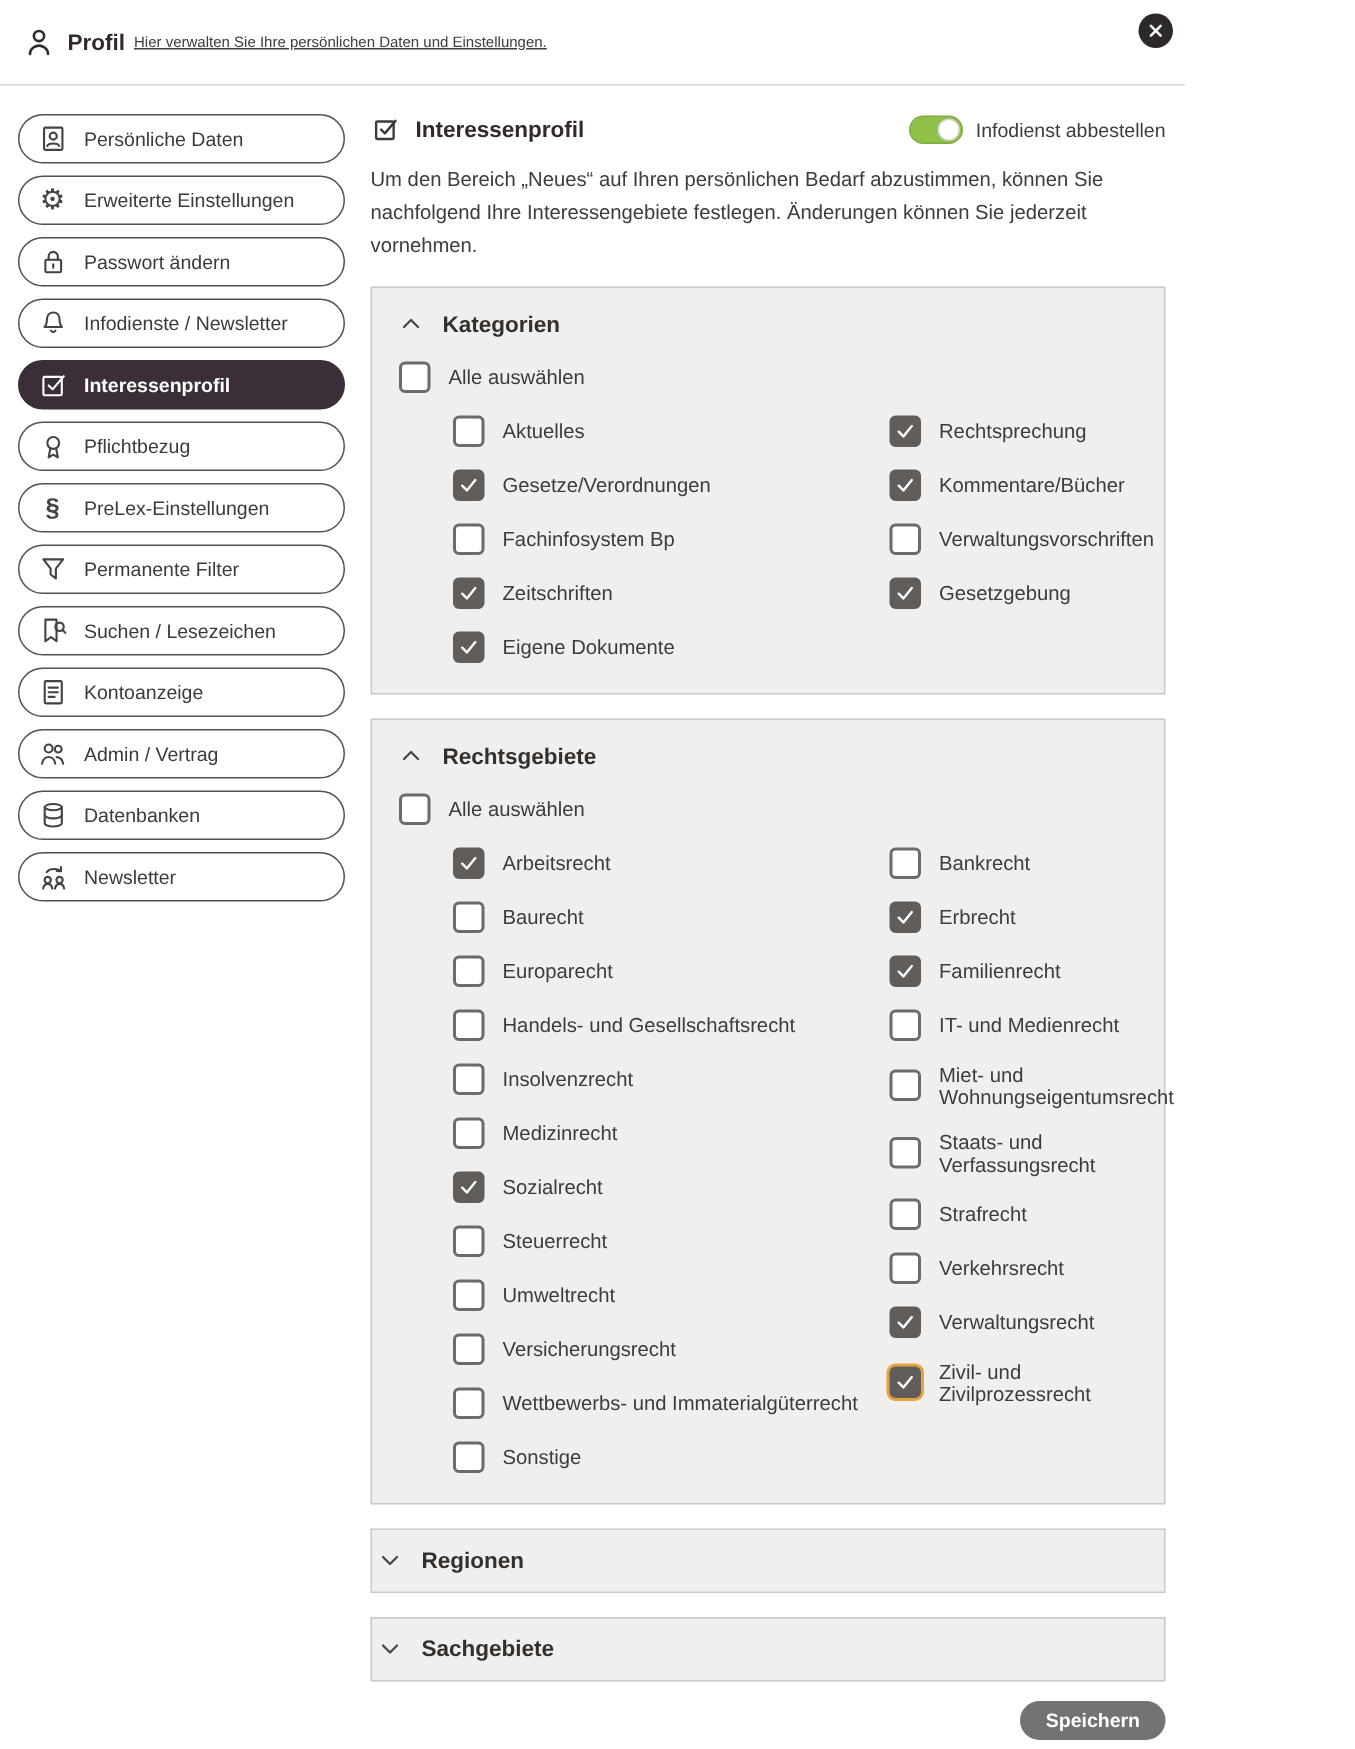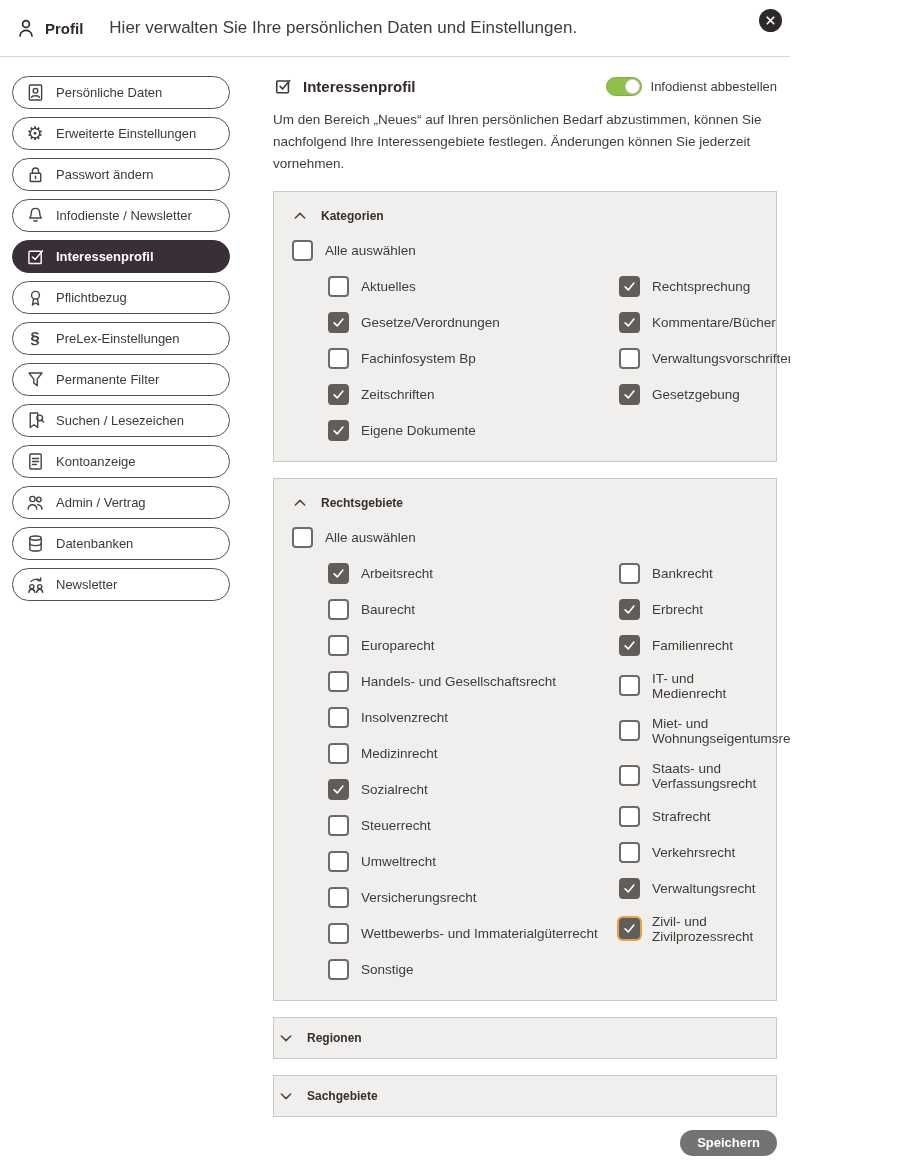--- a/index.html
+++ b/index.html
@@ -5,25 +5,25 @@
   * { margin:0; padding:0; box-sizing:border-box; }
   html,body { background:#fff; }
   .page {
     width:790px; height:1166px; position:relative; background:#ffffff;
     font-family:"Liberation Sans", sans-serif; color:#3d3c3b; overflow:hidden;
   }
   
   .hdr { height:57px; display:flex; align-items:center; border-bottom:1px solid #d9d6d3; position:relative; }
   .hdr-icon { margin-left:14px; width:24px; height:24px; color:#2f2a2c; }
   .hdr-title { margin-left:7px; font-size:15px; font-weight:bold; color:#33282f; }
-  .hdr-sub { margin-left:26px; font-size:17px; color:#3d3c3b; }
+  .hdr-sub { margin-left:6px; font-size:10px; color:#3d3c3b;text-decoration:underline; }
   .close-btn { position:absolute; right:8px; top:9px; width:23px; height:23px; border-radius:50%;
     background:#2d282a; display:flex; align-items:center; justify-content:center; cursor:pointer; }
   
-  .cols { display:flex;gap:26px; }
+  .cols { display:flex; }
   .sidebar { width:243px; padding:19px 0 0 12px; flex:none; }
   .pill { width:218px; height:33px; border:1.5px solid #55504c; border-radius:17px;
     display:flex; align-items:center; padding-left:11px; margin-bottom:8px; cursor:pointer; background:#fff; }
   .pill .p-icon { width:22px; height:22px; display:flex; align-items:center; justify-content:center;
     color:#46423f; font-size:18px; line-height:1; flex:none; }
   .pill .p-label { margin-left:10px; font-size:13px; color:#3b3a39; white-space:nowrap; }
   .pill.active { background:#3a2e38; border-color:#3a2e38; }
   .pill.active .p-icon { color:#ffffff; }
   .pill.active .p-label { color:#ffffff; font-weight:bold; }
   
@@ -36,21 +36,21 @@
     position:relative; cursor:pointer; flex:none; }
   .toggle .knob { position:absolute; right:1px; top:1px; width:15px; height:15px; border-radius:50%;
     background:#fff; border:1px solid #d4d2cf; }
   .toggle-label { font-size:13px; color:#3d3c3b; }
   .m-desc { margin-top:13px; font-size:13.5px; line-height:1.62; color:#3d3c3b; max-width:645px; }
   
   .panel { background:#f1efed; border:1px solid #cdcac6; margin-top:16px; padding:16px 18px 5px 18px; }
   .panel.collapsed { padding:12px 4px; }
   .sec-head { display:flex; align-items:center; gap:13px; cursor:pointer; }
   .sec-chev { width:16px; height:16px; color:#4b4744; display:flex; align-items:center; }
-  .sec-title { font-size:12px; font-weight:bold; color:#33302e; }
+  .sec-title { font-size:15px; font-weight:bold; color:#33302e; }
   .select-all { margin-top:16px; }
   .check-row { display:flex; align-items:center; gap:12px; margin-bottom:15px; cursor:pointer; }
   .checkbox { width:21px; height:21px; border:2px solid #6e6a67; border-radius:4px; background:#fff;
     flex:none; display:flex; align-items:center; justify-content:center; }
   .checkbox.checked { background:#605d5b; border-color:#605d5b; }
   .checkbox.focused { box-shadow:0 0 0 2px #e8a33d; }
   .check-label { font-size:13.5px; color:#3d3c3b; }
   .check-grid { display:grid; grid-template-columns:291px 1fr; margin-left:36px; align-items:start; }
   .col { min-width:0; }
   

